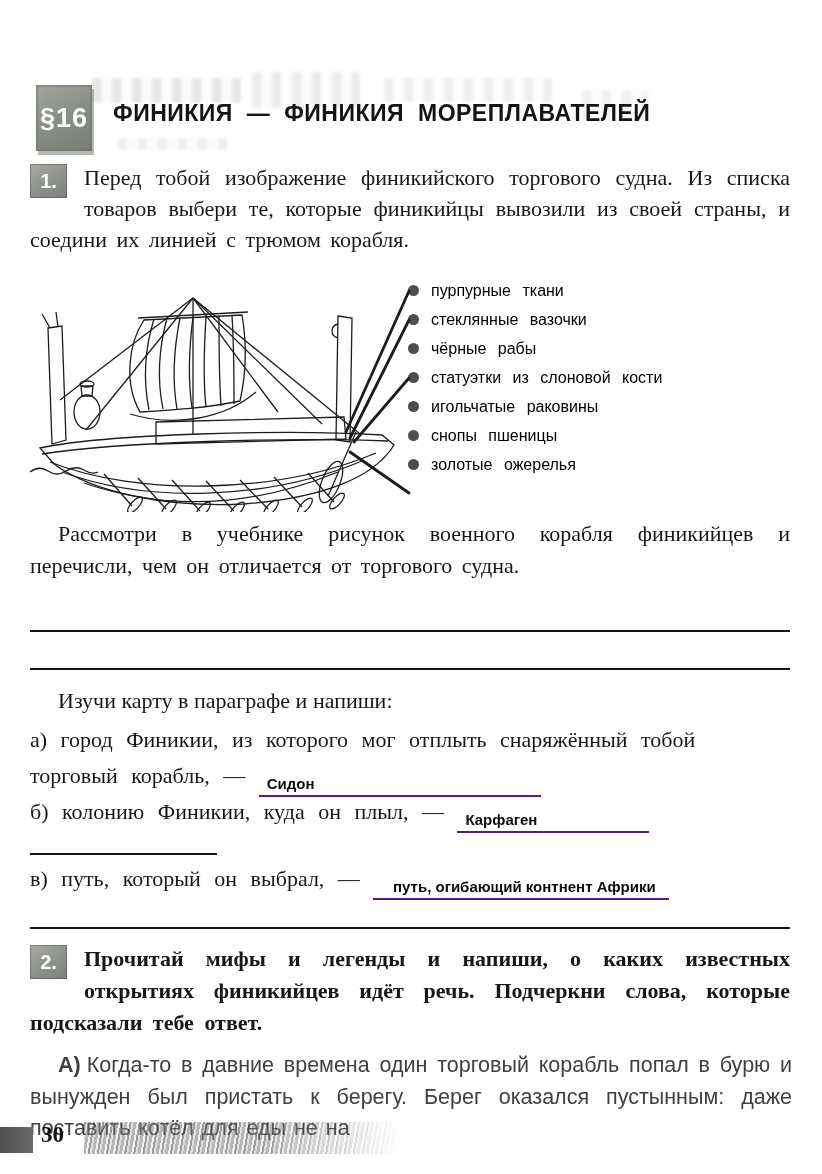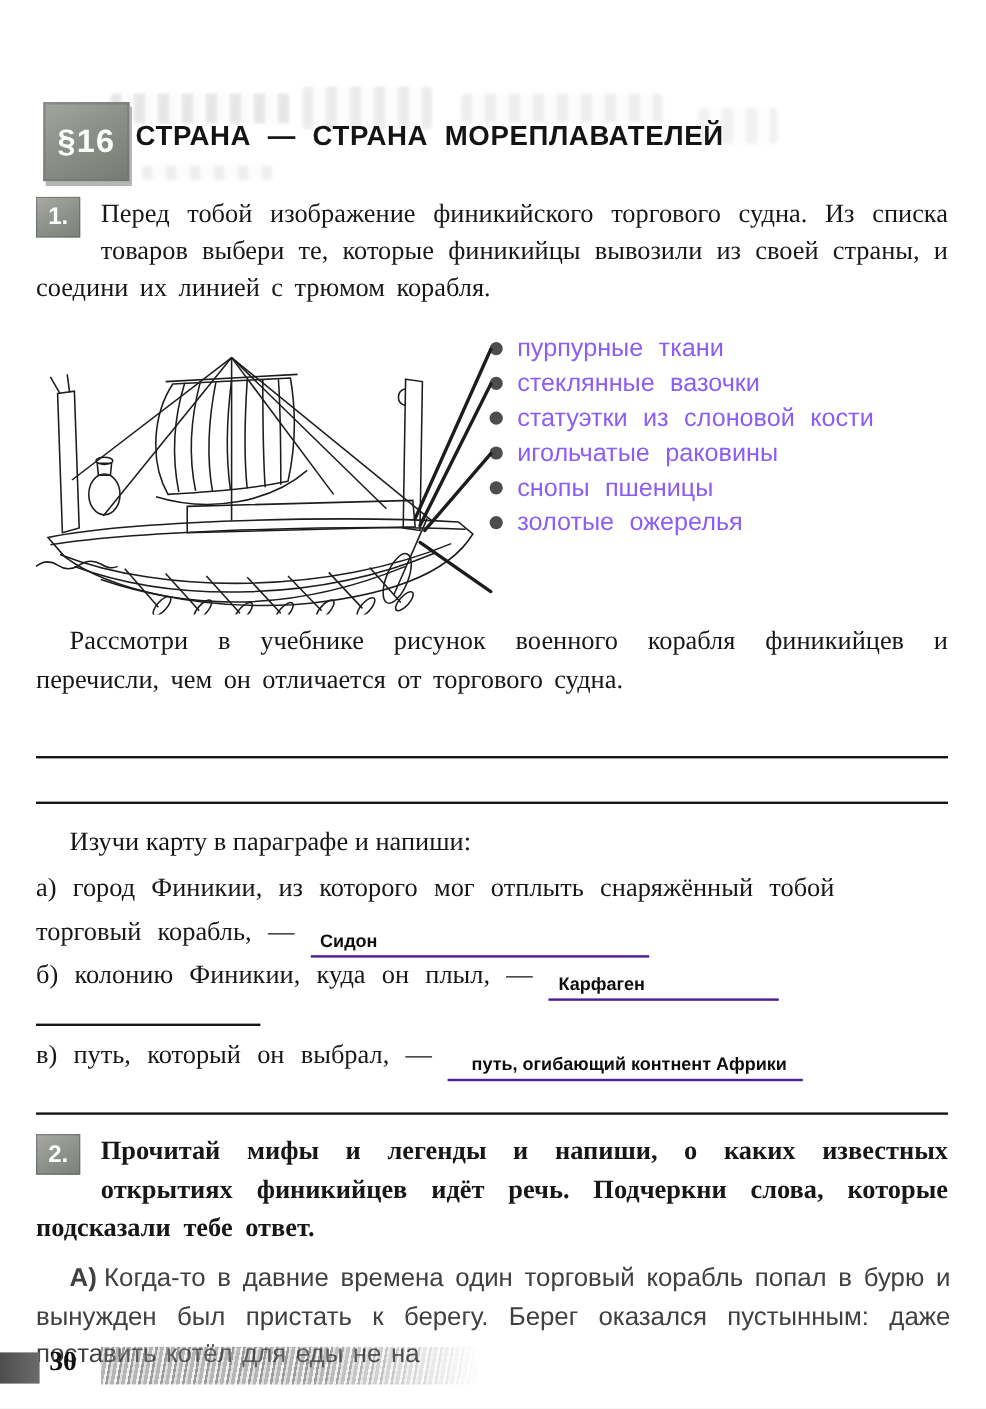--- a/index.html
+++ b/index.html
@@ -16,21 +16,21 @@
     background:repeating-linear-gradient(90deg, rgba(90,90,90,.8) 0 9px, rgba(170,170,170,.25) 9px 20px);
   }
   .g1 { left:92px;  top:78px; width:150px; height:25px; }
   .g2 { left:252px; top:72px; width:108px; height:36px; opacity:.14;}
   .g3 { left:384px; top:78px; width:168px; height:24px; opacity:.12;}
   .g4 { left:582px; top:90px; width:66px;  height:30px; opacity:.10;}
   .g5 { left:118px; top:138px; width:110px; height:12px; opacity:.12;}
 
   
   .badge {
-    position:absolute; left:36px; top:85px; width:72px; height:66px;
+    position:absolute; left:36px; top:85px; width:56px; height:66px;
     background:linear-gradient(150deg,#a2a69e 0%,#8b9089 45%,#767b74 100%);
     background-blend-mode:multiply;
     color:#fff; font-family:"Liberation Sans", sans-serif; font-weight:bold;
     font-size:27px; display:flex; align-items:center; justify-content:center;
     letter-spacing:1px; box-shadow:inset 0 0 0 2px rgba(110,115,108,.5), 2px 4px 0 rgba(120,124,118,.55);
   }
   .title {
     position:absolute; left:113px; top:100px; width:660px;
     font-family:"Liberation Sans", sans-serif; font-weight:bold;
     font-size:23px; letter-spacing:.5px; word-spacing:7px; color:#141414;
@@ -46,22 +46,22 @@
     font-size:20px; display:flex; align-items:center; justify-content:center;
     box-shadow:inset 0 0 0 1px rgba(70,74,70,.45);
   }
   .task1-para   { top:162px; }
   .followup-para{ top:518px; line-height:32px; text-indent:28px; }
 
   
   .goods { position:absolute; left:402px; top:276px; width:400px; list-style:none; }
   .goods li { height:29px; display:flex; align-items:center; }
   .dot { width:11px; height:11px; border-radius:50%; background:#4d4d4d; margin:0 12px 0 6px; flex:0 0 auto; }
-  .goods .lbl { font-family:"Liberation Sans", sans-serif; font-size:21px;
-                word-spacing:7px; color:#8b5cf6; white-space:nowrap; }
+  .goods .lbl { font-family:"Liberation Sans", sans-serif; font-size:16px;
+                word-spacing:7px; color:#000000; white-space:nowrap; }
 
   
   .ship-svg { position:absolute; left:26px; top:282px; }
   .connector-svg { position:absolute; left:0; top:0; pointer-events:none; }
   .ship-svg path, .ship-svg line, .ship-svg ellipse, .ship-svg polyline
     { stroke:#1d1d1d; fill:none; stroke-width:1.3; }
 
   
   .rule { position:absolute; border-top:2px solid #161616; height:0; }
   .rule-1 { left:30px; top:630px; width:760px; }
@@ -110,21 +110,21 @@
 
 <div class="page">
 
   <div class="ghost g1"></div>
   <div class="ghost g2"></div>
   <div class="ghost g3"></div>
   <div class="ghost g4"></div>
   <div class="ghost g5"></div>
 
   <div class="badge">§16</div>
-  <h1 class="title">СТРАНА — СТРАНА МОРЕПЛАВАТЕЛЕЙ</h1>
+  <h1 class="title">ФИНИКИЯ — ФИНИКИЯ МОРЕПЛАВАТЕЛЕЙ</h1>
 
   <div class="para task1-para">
     <span class="numbox">1.</span>
     <span>Перед тобой изображение финикийского торгового судна. Из списка товаров выбери те, которые финикийцы вывозили из своей страны, и соедини их линией с трюмом корабля.</span>
   </div>
 
   <svg class="ship-svg" width="374" height="230" viewBox="0 0 374 230">
     <defs>
       <pattern id="hatch" width="5" height="5" patternUnits="userSpaceOnUse">
         <path d="M0,5 L5,0 M0,0 L5,5" stroke="#222" stroke-width="1.3"></path>
@@ -195,20 +195,24 @@
     <li>
         <span class="dot"></span>
         <span class="lbl">пурпурные ткани</span>
       </li>
     <li>
         <span class="dot"></span>
         <span class="lbl">стеклянные вазочки</span>
       </li>
     <li>
         <span class="dot"></span>
+        <span class="lbl">чёрные рабы</span>
+      </li>
+    <li>
+        <span class="dot"></span>
         <span class="lbl">статуэтки из слоновой кости</span>
       </li>
     <li>
         <span class="dot"></span>
         <span class="lbl">игольчатые раковины</span>
       </li>
     <li>
         <span class="dot"></span>
         <span class="lbl">снопы пшеницы</span>
       </li>

